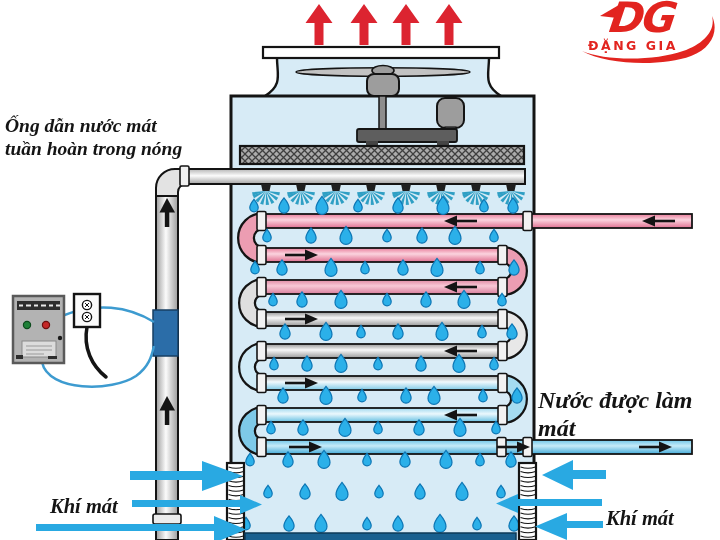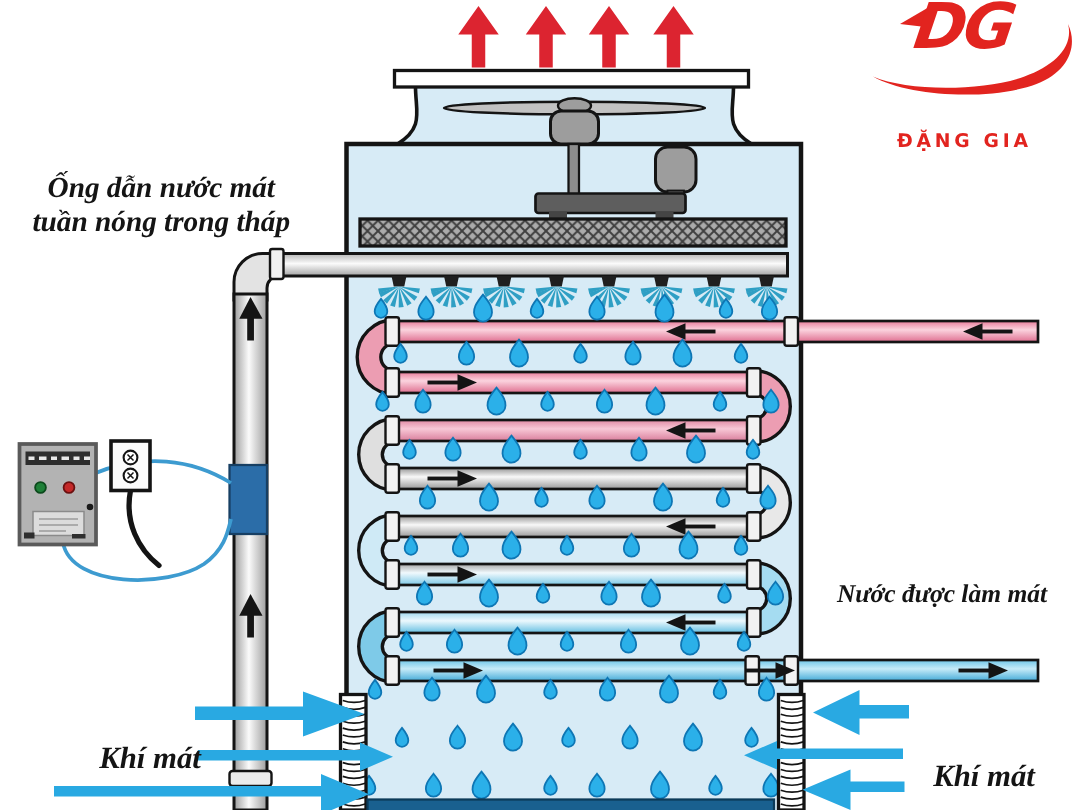--- a/index.html
+++ b/index.html
@@ -1,27 +1,27 @@
 <!DOCTYPE html>
 <html><head>
 <meta charset="utf-8">
 <style>
   html,body{margin:0;padding:0;background:#fff;}
   .canvas{position:relative;width:720px;height:540px;background:#ffffff;overflow:hidden;
           font-family:"Liberation Serif","DejaVu Serif",serif;}
   .canvas svg.scene{position:absolute;left:0;top:0;}
   .lbl{position:absolute;font-style:italic;font-weight:bold;color:#141414;
-       text-align:center;line-height:1.17;}
+       text-align:left;line-height:1.17;}
   .logo{position:absolute;left:578px;top:1px;width:140px;height:66px;}
   .logo-art{position:absolute;left:0;top:0;}
   .logo-dg{position:absolute;left:32px;top:-8px;font-family:"DejaVu Sans",sans-serif;
            font-weight:bold;font-style:italic;font-size:42px;letter-spacing:-2px;
            color:#e2241f;transform:skewX(-8deg);}
-  .logo-sub{position:absolute;left:20px;top:37px;font-family:"DejaVu Sans",sans-serif;
-            font-weight:bold;font-size:12.5px;letter-spacing:2.5px;color:#e2241f;white-space:nowrap;margin-top:48px;}
+  .logo-sub{position:absolute;left:10px;top:37px;font-family:"DejaVu Sans",sans-serif;
+            font-weight:bold;font-size:12.5px;letter-spacing:2.5px;color:#e2241f;white-space:nowrap;}
 </style>
 </head>
 <body>
 
 <div class="canvas">
 
 <svg class="scene" width="720" height="540" viewBox="0 0 720 540">
   <defs id="dyn-defs">
     <pattern id="hatch" width="7" height="7" patternUnits="userSpaceOnUse">
       <rect width="7" height="7" fill="#ababab"></rect>
@@ -453,23 +453,23 @@
   <g id="exhaust" fill="#dc2430">
         <polygon points="314.5,45 314.5,23 305.5,23 319,4 332.5,23 323.5,23 323.5,45"></polygon>
         <polygon points="359.5,45 359.5,23 350.5,23 364,4 377.5,23 368.5,23 368.5,45"></polygon>
         <polygon points="401.5,45 401.5,23 392.5,23 406,4 419.5,23 410.5,23 410.5,45"></polygon>
         <polygon points="444.5,45 444.5,23 435.5,23 449,4 462.5,23 453.5,23 453.5,45"></polygon>
       </g>
 </svg>
 
 <div class="lbl" style="left:5px;top:115px;width:205px;font-size:19.5px;">
   <div>Ống dẫn nước mát</div>
-  <div>tuần nóng trong tháp</div>
+  <div>tuần hoàn trong nóng</div>
 </div>
-<div class="lbl" style="left:538px;top:386px;width:180px;font-size:17px;">
+<div class="lbl" style="left:538px;top:386px;width:180px;font-size:24px;">
   <div>Nước được làm mát</div>
 </div>
 <div class="lbl" style="left:50px;top:495px;width:100px;font-size:20.5px;">Khí mát</div>
 <div class="lbl" style="left:606px;top:507px;width:100px;font-size:20.5px;">Khí mát</div>
 
 <div class="logo">
   <svg class="logo-art" width="140" height="66" viewBox="0 0 140 66">
     <path d="M4,50 C28,64 84,66 113,55 C134,47 141,30 134,15 C138,30 125,43 105,50 C77,60 27,60 4,50 Z" fill="#e2241f"></path>
     <polygon points="22,15 46,1 39,17" fill="#e2241f"></polygon>
   </svg>

